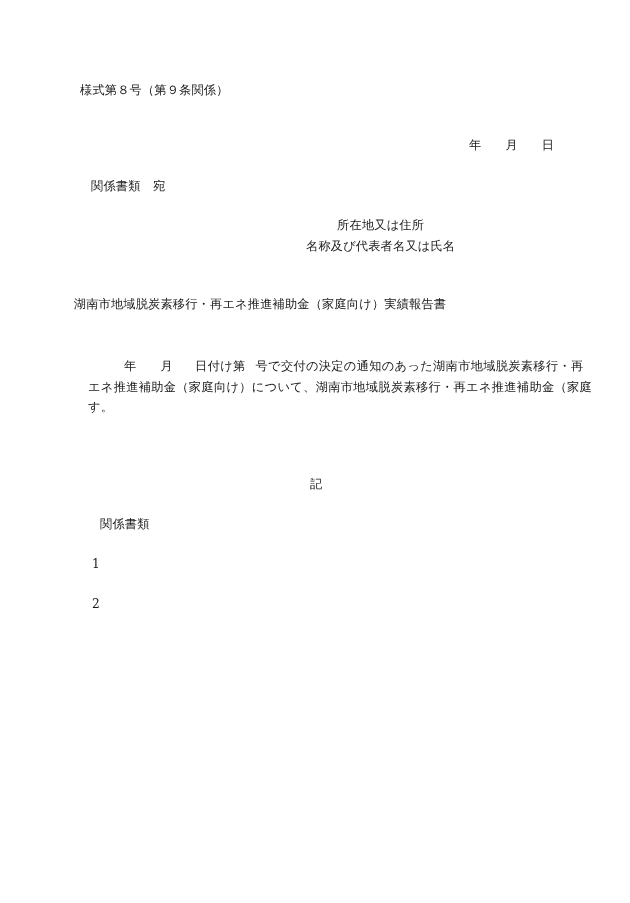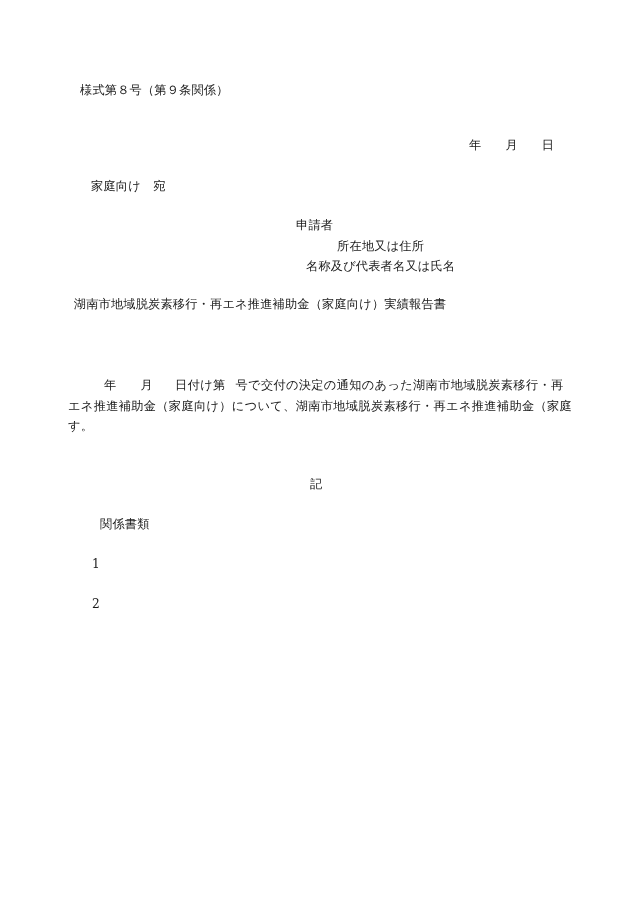--- a/index.html
+++ b/index.html
@@ -33,28 +33,27 @@
     .date-line { left: 469px; top: 139px; }
     .date-line span { display: inline-block; }
     .date-line .gap { width: 24px; }
     .addressee { left: 91px; top: 180px; }
     .applicant-block { left: 296px; top: 219px; }
     .applicant-block .row { height: 20.5px; }
     .applicant-block .indent { padding-left: 10px; text-align: center; }
     .doc-title { left: 0; width: 518px; top: 298px; text-align: center; }
     .doc-title span { display:inline-block; margin-left: 2px; }
     .body-text {
-      left: 68px;
+      left: 88px;
       top: 356px;
       width: 476px;
       white-space: normal;
       line-height: 20.6px;
       letter-spacing: 0.35px;
       text-align: justify;
-      margin-top: 19px;
     }
     .body-text .line { display: block; white-space: nowrap; }
     .body-text .g1 { display:inline-block; width: 36px; }
     .body-text .g2 { display:inline-block; width: 24px; }
     .body-text .g3 { display:inline-block; width: 22px; }
     .body-text .g4 { display:inline-block; width: 10px; }
     .ki { left: 310px; top: 478px; }
     .related-heading { left: 80px; top: 518px; padding-left: 20px; }
     .item-1 { left: 92px; top: 558px; }
     .item-2 { left: 92px; top: 598px; }
@@ -63,24 +62,23 @@
 <body>
 
 <div class="page">
 
   <div class="abs form-number">様式第８号（第９条関係）</div>
 
   <div class="abs date-line">
     <span>年</span><span class="gap"></span><span>月</span><span class="gap"></span><span>日</span>
   </div>
 
-  <div class="abs addressee">家庭向け　宛</div>
+  <div class="abs addressee">関係書類　宛</div>
 
   <div class="abs applicant-block">
-    <div class="row">申請者</div>
     <div class="row indent">所在地又は住所</div>
     <div class="row indent">名称及び代表者名又は氏名</div>
   </div>
 
   <div class="abs doc-title">
     <span>湖南市地域脱炭素移行・再エネ推進補助金（家庭向け）実績報告書</span>
   </div>
 
   <div class="abs body-text">
     <span class="line"><span class="g1"></span><span>年</span><span class="g2"></span><span>月</span><span class="g3"></span><span>日付け第</span><span class="g4"></span><span>号で交付の決定の通知のあった湖南市地域脱炭素移行・再</span></span>

